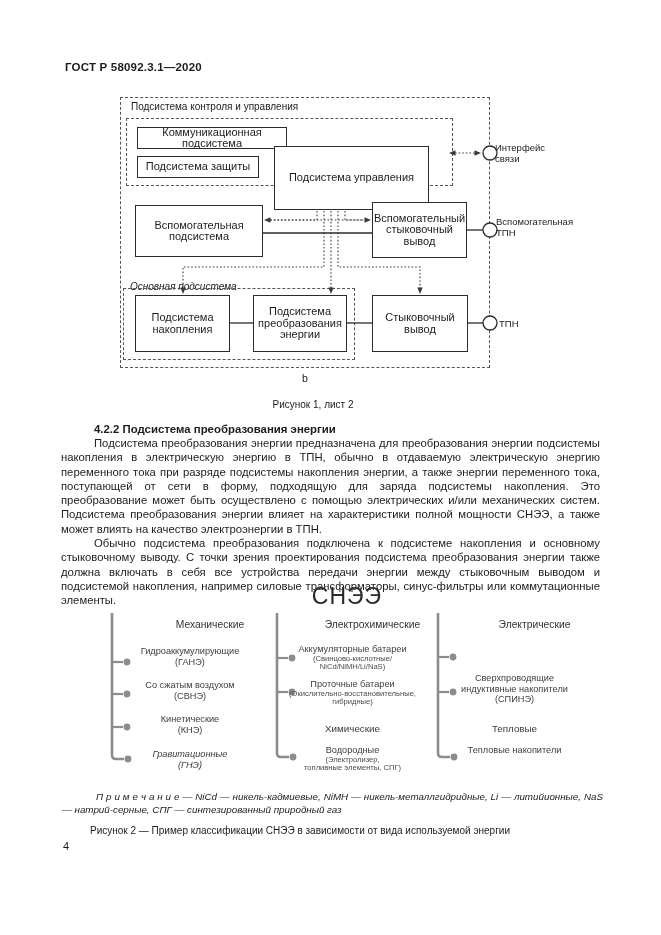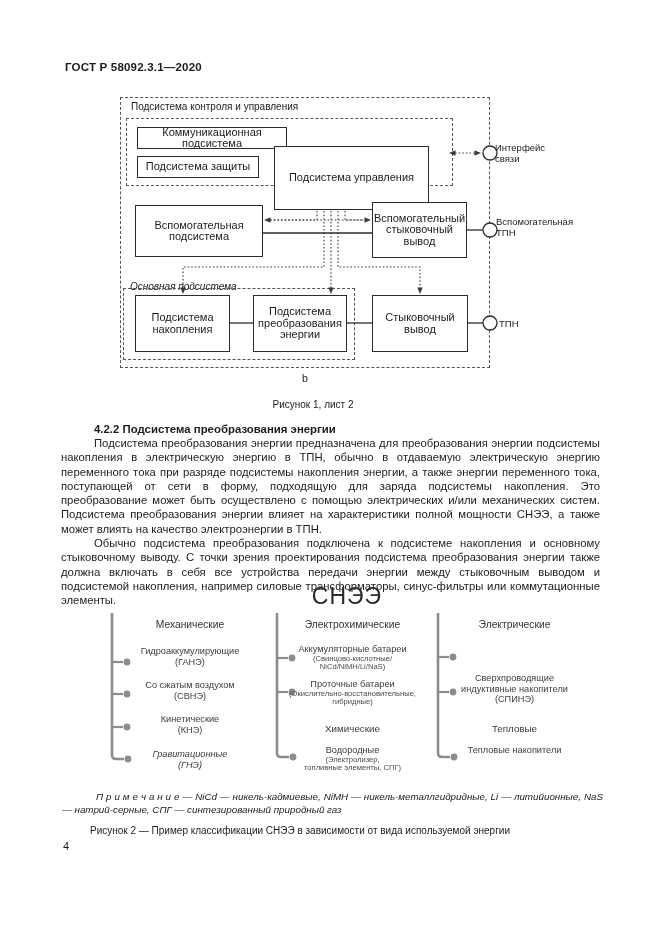--- a/index.html
+++ b/index.html
@@ -28,21 +28,21 @@
   
   .section { left:61px; top:423px; width:539px; }
   .sec-heading { font-size:11.4px; font-weight:bold; margin:0 0 1px 33px; }
   .section p { margin:0; font-size:11.3px; line-height:14.3px; text-align:justify; text-indent:33px; }
 
   
   .fig2 { left:0; top:583px; width:661px; height:210px; }
   .fig2-title { position:absolute; left:287px; top:0; width:120px; text-align:center;
     font-size:23px; letter-spacing:1px; color:#2a2a2a; }
   .fig2 svg { position:absolute; left:0; top:0; }
-  .t-head { position:absolute; text-align:center; font-size:10.3px; color:#333; }
+  .t-head { position:absolute; text-align:center; font-size:10.3px; color:#333;padding-left:20px; }
   .t-head2 { position:absolute; text-align:center; font-size:9.8px; color:#3a3a3a; }
   .t-item { position:absolute; text-align:center; color:#3d3d3d; font-size:9.2px; line-height:10.6px; }
   .t-item > span { display:block; white-space:pre-line; }
   .t-sub { font-size:7.6px; line-height:8.7px; color:#4a4a4a; }
   .italic { font-style:italic; }
 
   .note { left:62px; top:790px; width:541px; font-size:9.8px; line-height:13px;
     font-style:italic; text-align:justify; text-indent:34px; color:#222; }
   .cap2 { left:15px; top:825px; width:570px; }
   .page-num { left:63px; top:840px; font-size:11px; }

